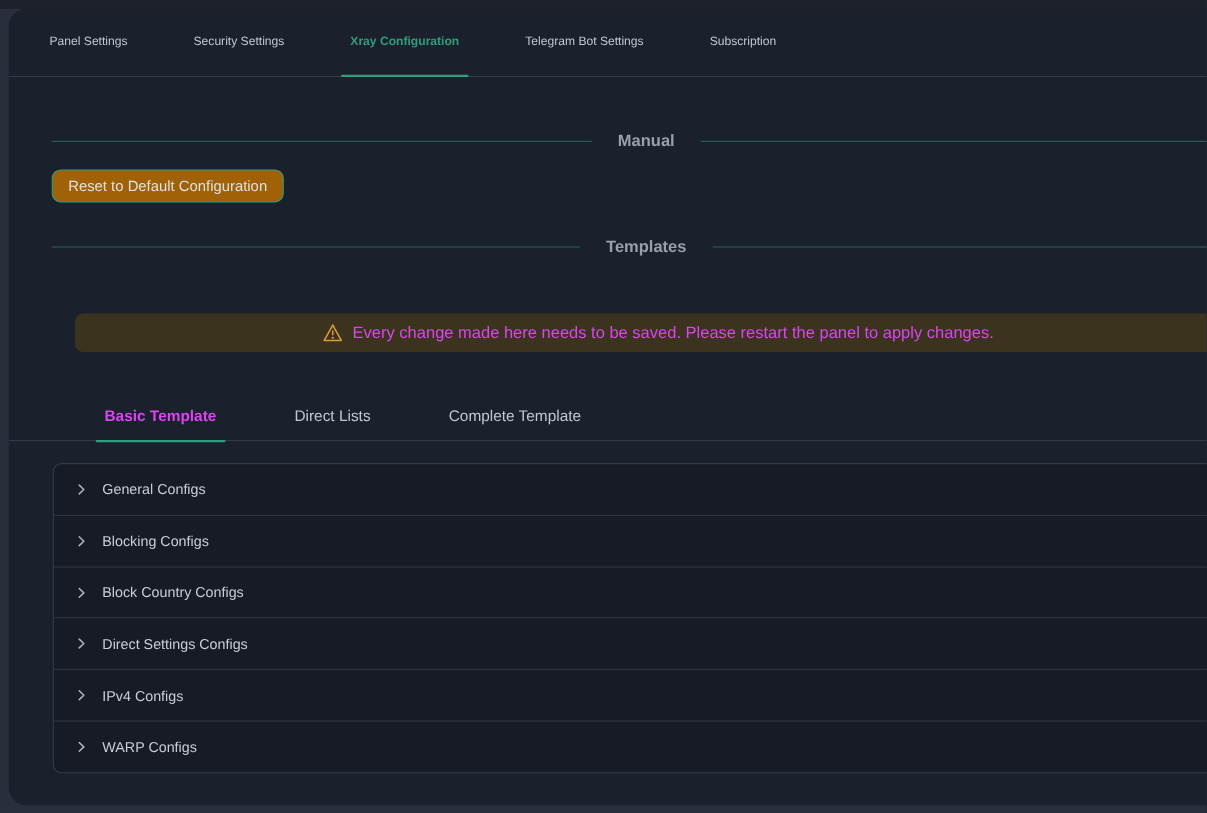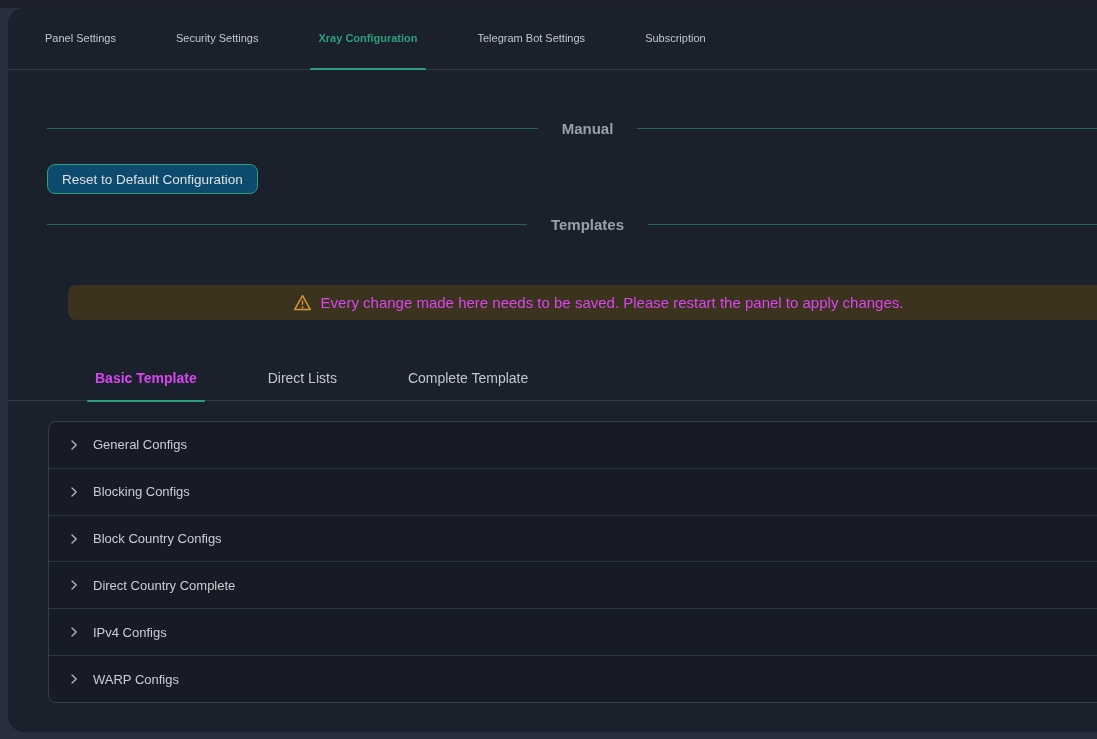--- a/index.html
+++ b/index.html
@@ -49,24 +49,24 @@
   }
   .divider-label{
     padding:0 24px; font-size:15px; font-weight:bold; color:#9aa0aa;
     white-space:nowrap;
   }
   .divider.actions{ top:108px; }
   .divider.templates{ top:204px; }
 
   
   .reset-btn{
-    position:absolute; left:39px; top:156px;
+    position:absolute; left:39px; top:146px;
     height:30px; padding:3px 14px;
     display:flex; align-items:center; justify-content:center;
-    background:#0c4a6e;
+    background:#a16207;
     border:1px solid #2f9e7b; border-radius:8px;
     color:#dde0e4; font-size:13.5px;
     font-family:inherit; cursor:pointer; white-space:nowrap;
   }
 
   
   .alert{
     position:absolute; left:60px; top:277px; width:1060px; height:35px;
     background:#3b331d; border-radius:8px;
     display:flex; align-items:center; justify-content:center;
@@ -183,21 +183,21 @@
       </span>
       <span class="c-row-label">Block Country Configs</span>
     </div>
 
     <div class="c-row">
       <span class="chev">
         <svg width="12" height="12" viewBox="0 0 12 12">
             <path d="M4 2 L8.2 6 L4 10" stroke="#aeb4bd" stroke-width="1.4" fill="none" stroke-linecap="round" stroke-linejoin="round"></path>
           </svg>
       </span>
-      <span class="c-row-label">Direct Country Complete</span>
+      <span class="c-row-label">Direct Settings Configs</span>
     </div>
 
     <div class="c-row">
       <span class="chev">
         <svg width="12" height="12" viewBox="0 0 12 12">
             <path d="M4 2 L8.2 6 L4 10" stroke="#aeb4bd" stroke-width="1.4" fill="none" stroke-linecap="round" stroke-linejoin="round"></path>
           </svg>
       </span>
       <span class="c-row-label">IPv4 Configs</span>
     </div>

